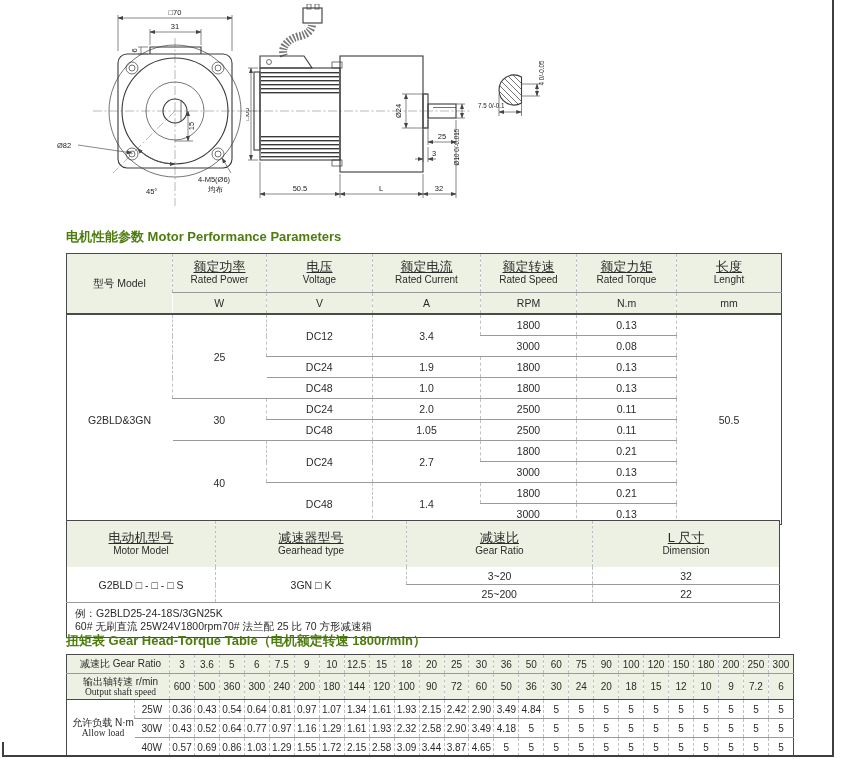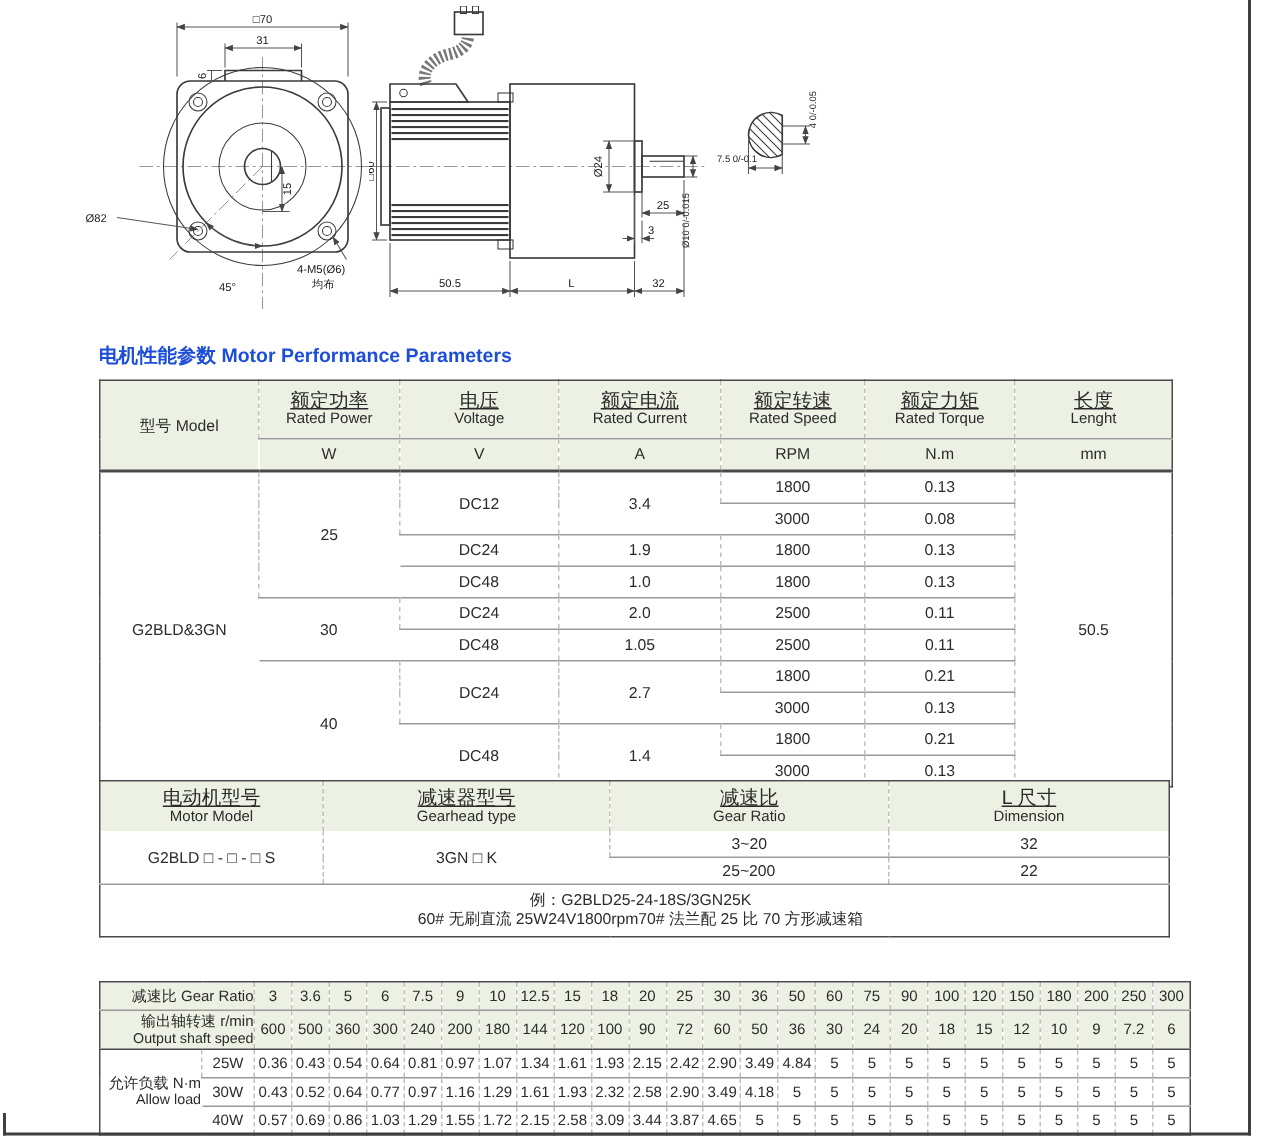--- a/index.html
+++ b/index.html
@@ -1,51 +1,51 @@
 <!DOCTYPE html>
 <html><head>
 <meta charset="utf-8">
 <style>
   html,body{margin:0;padding:0;background:#fff;}
   .page{position:relative;width:848px;height:759px;background:#fff;overflow:hidden;
         font-family:"Liberation Sans","DejaVu Sans",sans-serif;color:#2b2b2b;}
   .abs{position:absolute;}
-  .sec-title{position:absolute;font-weight:bold;font-size:13px;color:#1d4ed8;white-space:nowrap;}
+  .sec-title{position:absolute;font-weight:bold;font-size:13px;color:#4d7c0f;white-space:nowrap;}
 
   
   table{border-collapse:collapse;table-layout:fixed;position:absolute;background:#fff;}
   td{padding:0;text-align:center;vertical-align:middle;font-size:10.5px;color:#2b2b2b;
      border-top:1px solid #9a9a9a;border-left:1px dashed #c0c0c0;overflow:hidden;}
   tr td:first-child{border-left:none;}
   tr:first-child td{border-top:none;}
   .hdr td{background:#edf1e3;}
   .cn{font-size:13px;line-height:14px;text-decoration:underline;}
   .en{font-size:10px;line-height:12px;}
 
   
   .ptable{width:715px;border:1.5px solid #4a4a4a;}
   .ptable td{height:20px;}
   .ptable tr.h1 td{height:38px;}
   .ptable tbody tr:first-child td{border-top:2px solid #4a4a4a;}
 
   
   .mtable{width:713px;border:1.5px solid #4a4a4a;}
   .mtable td{height:17px;}
-  .mtable tr.h1 td{height:33px;margin-top:32px;}
-  .mtable td.example{height:30px;text-align:center;padding:2px 0 2px 8px;}
+  .mtable tr.h1 td{height:46px;margin-top:32px;}
+  .mtable td.example{height:30px;text-align:left;padding:2px 0 2px 8px;}
   .mtable td.example div{font-size:10.5px;line-height:13px;}
 
   
   .ttable{width:728px;border:1.5px solid #4a4a4a;}
   .ttable td{height:18px;font-size:10px;}
-  .ttable td.lab{text-align:right;padding-left:5px;}
+  .ttable td.lab{text-align:center;padding-left:5px;}
   .ttable tr.speed td{height:25px;}
   .ttable tr.loads-first td{border-top:1.5px solid #4a4a4a;}
   .ttable .l1{font-size:10px;line-height:11px;}
-  .ttable .l2{font-size:9.5px;line-height:11px;}
+  .ttable .l2{font-size:9.5px;line-height:11px;font-family:Liberation Serif, serif;}
 
   
   svg{position:absolute;}
   .ol{fill:none;stroke:#3a3a3a;stroke-width:1.1;}
   .tl{fill:none;stroke:#3a3a3a;stroke-width:0.7;}
   .cl{fill:none;stroke:#8a8a8a;stroke-width:0.6;stroke-dasharray:9 2.5 2 2.5;}
   .dl{fill:none;stroke:#555;stroke-width:0.7;}
   .dim{font-size:7.5px;fill:#1a1a1a;}
   .dims{font-size:6.3px;fill:#1a1a1a;}
 
@@ -375,20 +375,21 @@
       </tr>
       <tr>
         <td colspan="4" class="example">
           <div>例：G2BLD25-24-18S/3GN25K</div>
           <div>60# 无刷直流 25W24V1800rpm70# 法兰配 25 比 70 方形减速箱</div>
         </td>
       </tr>
     </tbody>
   </table>
 
+  <div class="sec-title" style="left:66px;top:632px;">扭矩表 Gear Head-Torque Table（电机额定转速 1800r/min）</div>
 
   <table class="ttable" style="left:66px;top:654px;">
     <colgroup>
       <col style="width:68px">
         <col style="width:35px">
         <col span="25">
     </colgroup>
     <tbody>
       <tr class="hdr">
         <td colspan="2" class="lab">减速比 Gear Ratio</td>

